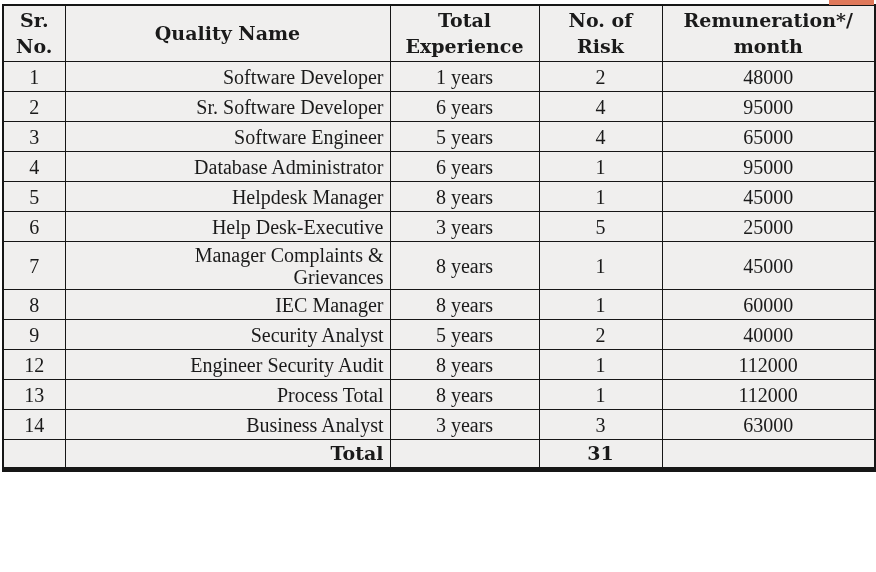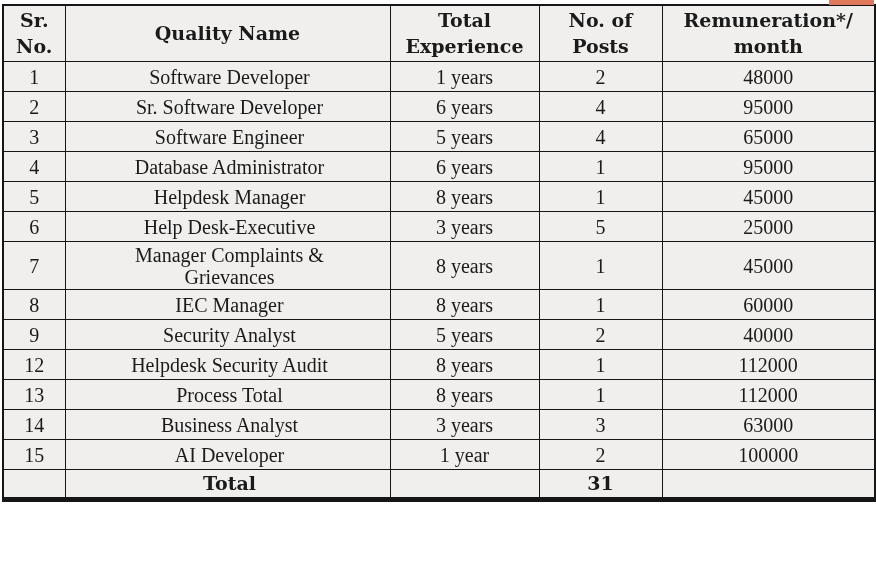--- a/index.html
+++ b/index.html
@@ -54,21 +54,21 @@
     white-space: pre-line;
     padding: 2px 2px;
   }
   td {
     font-family: "Liberation Serif", serif;
     font-size: 20px;
     line-height: 1.1;
   }
   td.center { text-align: center; }
   td.left {
-    text-align: center;
+    text-align: right;
     padding-left: 10px;
     padding-right: 6px;
     white-space: pre-line;
   }
   td.bold {
     font-family: "DejaVu Serif", serif;
     font-weight: bold;
     font-size: 19px;
   }
 </style>
@@ -88,21 +88,21 @@
       <col style="width:213px">
     </colgroup>
     <thead>
       <tr>
         <th>Sr.
 No.</th>
         <th>Quality Name</th>
         <th>Total
 Experience</th>
         <th>No. of
-Posts</th>
+Risk</th>
         <th>Remuneration*/
 month</th>
       </tr>
     </thead>
     <tbody>
       <tr>
         <td class="center">1</td>
         <td class="left">Software Developer</td>
         <td class="center">1 years</td>
         <td class="center">2</td>
@@ -160,47 +160,40 @@
       </tr>
       <tr>
         <td class="center">9</td>
         <td class="left">Security Analyst</td>
         <td class="center">5 years</td>
         <td class="center">2</td>
         <td class="center">40000</td>
       </tr>
       <tr>
         <td class="center">12</td>
-        <td class="left">Helpdesk Security Audit</td>
+        <td class="left">Engineer Security Audit</td>
         <td class="center">8 years</td>
         <td class="center">1</td>
         <td class="center">112000</td>
       </tr>
       <tr>
         <td class="center">13</td>
         <td class="left">Process Total</td>
         <td class="center">8 years</td>
         <td class="center">1</td>
         <td class="center">112000</td>
       </tr>
       <tr>
         <td class="center">14</td>
         <td class="left">Business Analyst</td>
         <td class="center">3 years</td>
         <td class="center">3</td>
         <td class="center">63000</td>
       </tr>
       <tr>
-        <td class="center">15</td>
-        <td class="left">AI Developer</td>
-        <td class="center">1 year</td>
-        <td class="center">2</td>
-        <td class="center">100000</td>
-      </tr>
-      <tr>
         <td class="center"></td>
         <td class="left bold">Total</td>
         <td class="center"></td>
         <td class="center bold">31</td>
         <td class="center"></td>
       </tr>
     </tbody>
   </table>
 
 </div>

